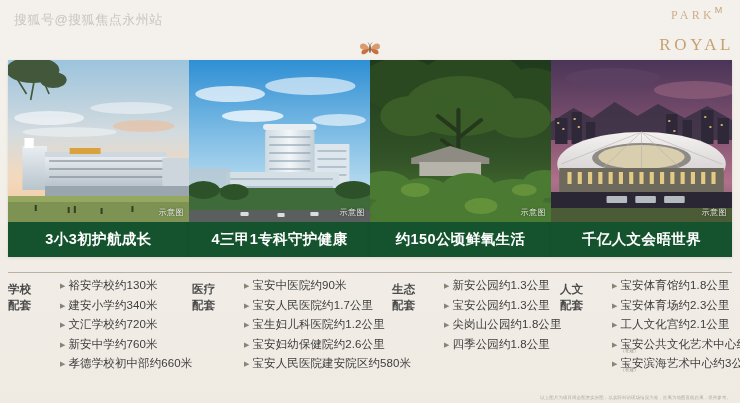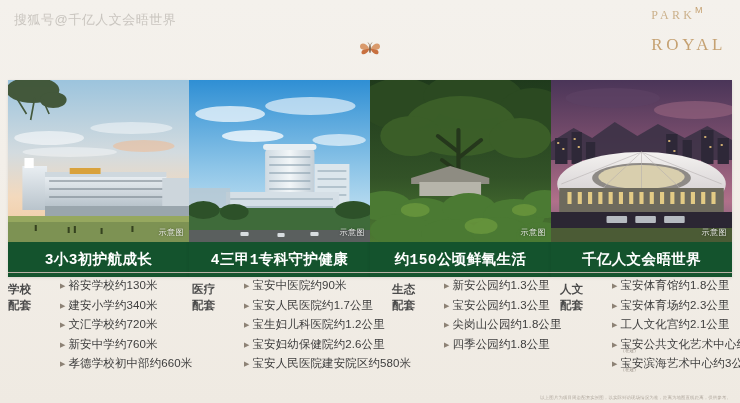--- a/index.html
+++ b/index.html
@@ -21,22 +21,22 @@
   }
   .watermark {
     font-size: 13px;
     color: #c9c5bf;
     letter-spacing: 0.5px;
     display: inline-block;
     user-select: none;
   }
   .brand {
     position: absolute;
-    right: 14px; top: 6px;
-    text-align: left;
+    right: 6px; top: 6px;
+    text-align: center;
     line-height: 1.05;
     color: #c8a77c;
   }
   .brand-park {
     font-family: "Liberation Serif", "DejaVu Serif", serif;
     font-size: 12px;
     letter-spacing: 3.2px;
     color: #cbb08a;
   }
   .brand-royal {
@@ -59,23 +59,22 @@
     height: 22px;
     display: flex;
     align-items: center;
     justify-content: center;
   }
   .butterfly { width: 22px; height: 16px; display:block; }
 
   
   .cards {
     position: absolute;
-    top: 80px; left: 8px; right: 8px;
-    display: flex;
-    font-family: Liberation Mono, monospace;
+    top: 60px; left: 8px; right: 8px;
+    display: flex;
   }
   .card {
     flex: 1 1 0;
     display: flex;
     flex-direction: column;
     box-shadow: 0 1px 3px rgba(0,0,0,.10);
   }
   .card-img {
     position: relative;
     height: 162px;
@@ -182,21 +181,21 @@
     color: #b2aaa0;
     letter-spacing: .15px;
     white-space: nowrap;
     transform-origin: right bottom;
   }
 </style>
 </head>
 <body>
 
 <div class="header">
-  <span class="watermark">搜狐号@千亿人文会晤世界</span>
+  <span class="watermark">搜狐号@搜狐焦点永州站</span>
 
   <div class="brand">
     <div>
       <span class="brand-park">PARK</span><span class="brand-mark">M</span>
     </div>
     <div class="brand-royal">ROYAL</div>
   </div>
 </div>
 
 <div class="butterfly-row">

